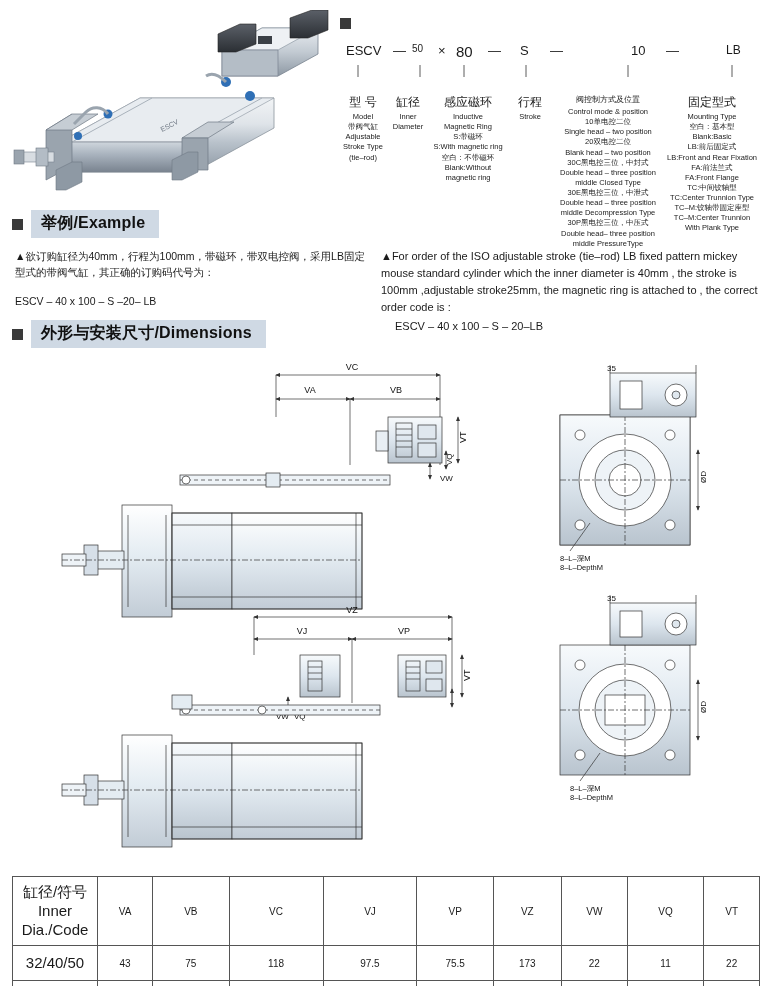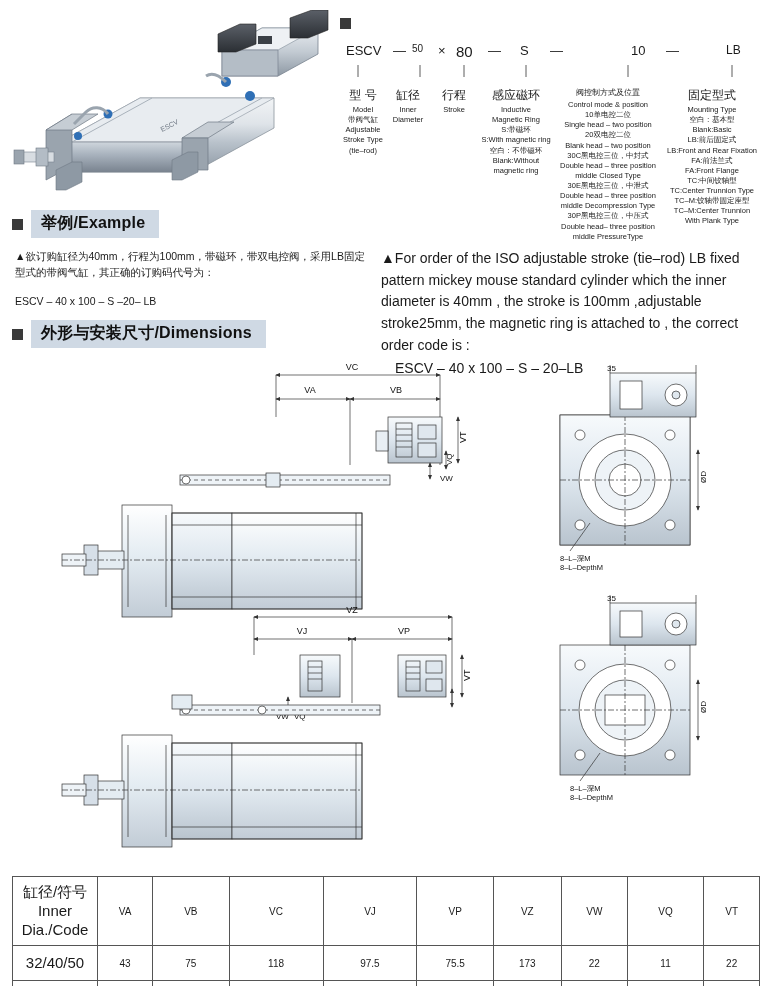--- a/index.html
+++ b/index.html
@@ -21,29 +21,29 @@
     background:#cfd9e4;
     padding:3px 14px 4px 10px;
     font-size:16px;font-weight:bold;
     color:#111;
     letter-spacing:0.2px;
   }
   
   #photo{position:absolute;left:12px;top:10px;width:320px;height:190px;}
   
   #pcs{position:absolute;left:340px;top:18px;width:425px;}
-  .cols{display:flex;margin-top:9px;}
+  .cols{display:flex;margin-top:16px;}
   .col{text-align:center;line-height:1.25;}
   .col .t{font-size:12px;margin-bottom:2px;}
   .small-list{font-size:7.5px;line-height:1.35;text-align:center;}
   
   #example{position:absolute;left:12px;top:210px;width:750px;}
   .ex-body{display:flex;margin-top:10px;font-size:10.5px;line-height:1.55;justify-content:center;}
   .ex-col{width:350px;}
-  .ex-col.right{margin-left:16px;width:378px;font-size:14px;}
+  .ex-col.right{margin-left:16px;width:378px;font-size:11px;}
   
   #dims{position:absolute;left:12px;top:320px;width:750px;}
   #drawing{position:absolute;left:0px;top:355px;width:771px;height:520px;}
   
   #tbl{position:absolute;left:12px;top:876px;width:748px;border-collapse:collapse;font-size:10px;}
   #tbl th,#tbl td{border:1px solid #555;text-align:center;padding:6px 2px;font-weight:normal;}
   #tbl th{height:28px;}
   #tbl td{height:22px;}
   #tbl .first{width:80px;font-size:15px;line-height:1.25;}
 </style>
@@ -156,36 +156,36 @@
         <div>(tie–rod)</div>
       </div>
     </div>
     <div class="col" style="width:44px">
       <div class="t">缸径</div>
       <div class="small-list">
         <div>Inner</div>
         <div>Diameter</div>
       </div>
     </div>
-    <div class="col" style="width:48px">
-      <div class="t">行程</div>
-      <div class="small-list">
-        <div>Stroke</div>
-      </div>
-    </div>
     <div class="col" style="width:76px">
       <div class="t">感应磁环</div>
       <div class="small-list">
         <div>Inductive</div>
         <div>Magnetic Ring</div>
         <div>S:带磁环</div>
         <div>S:With magnetic ring</div>
         <div>空白：不带磁环</div>
         <div>Blank:Without</div>
         <div>magnetic ring</div>
+      </div>
+    </div>
+    <div class="col" style="width:48px">
+      <div class="t">行程</div>
+      <div class="small-list">
+        <div>Stroke</div>
       </div>
     </div>
     <div class="col" style="width:108px">
       <div class="t" style="font-size:8px">阀控制方式及位置</div>
       <div class="small-list">
         <div>Control mode &amp; position</div>
         <div>10单电控二位</div>
         <div>Single head – two position</div>
         <div>20双电控二位</div>
         <div>Blank head – two position</div>

